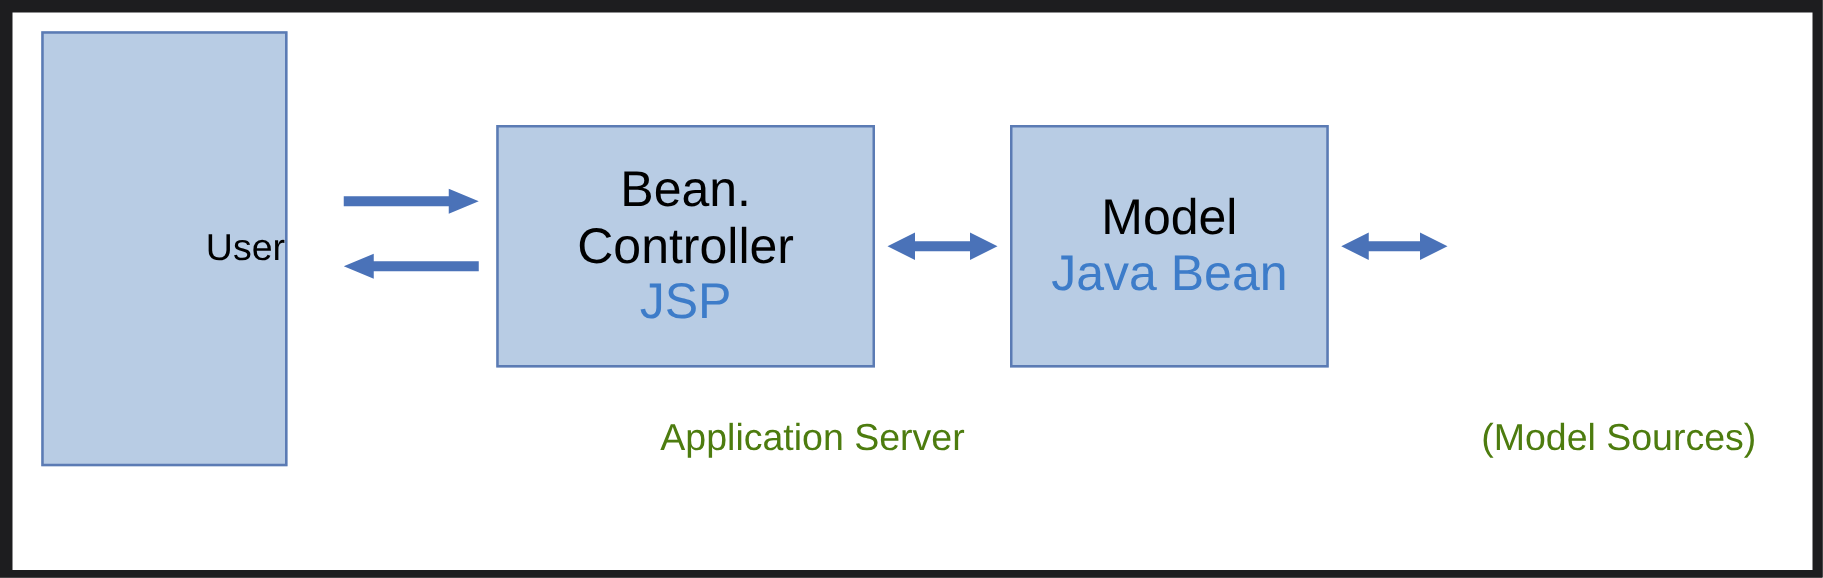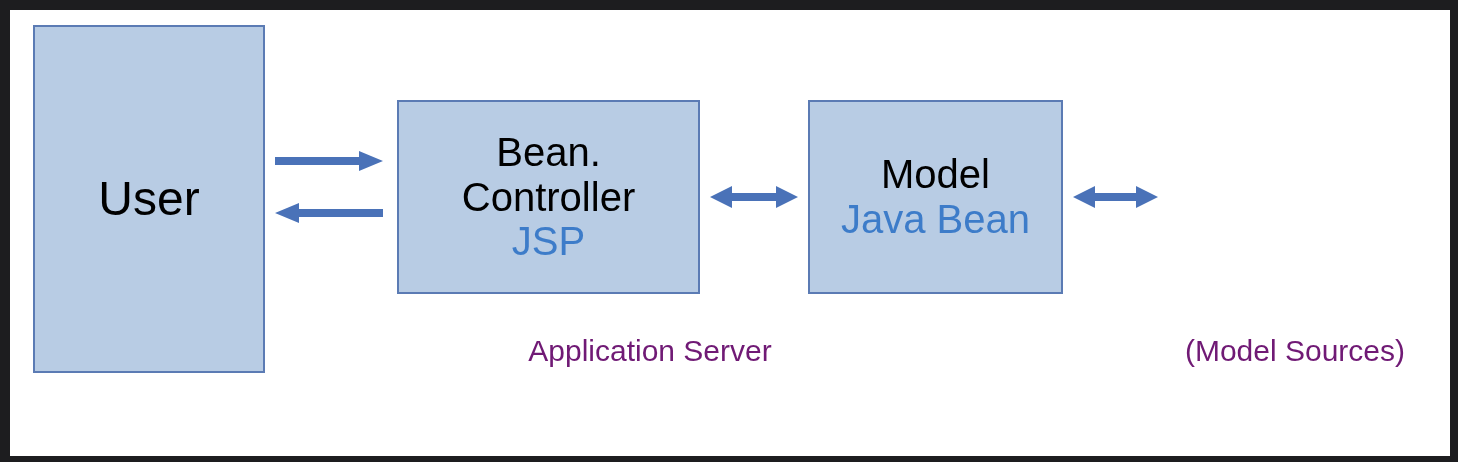--- a/index.html
+++ b/index.html
@@ -37,41 +37,41 @@
     text-align: center;
     line-height: 1.12;
     color: #000000;
   }
   .box .ln {
     display: block;
     white-space: nowrap;
   }
   .blue { color: #3d7cc9; }
 
-  #box-user    { left: 23px;  top: 15px;  width: 232px; height: 348px; font-size: 48px; }
+  #box-user    { left: 23px;  top: 15px;  width: 197px; height: 348px; font-size: 30px; align-items: flex-end; }
   #box-view    { left: 387px; top: 90px;  width: 303px; height: 194px; font-size: 40px; }
   #box-model   { left: 798px; top: 90px;  width: 255px; height: 194px; font-size: 40px; }
   #box-db      { left: 1158px;top: 90px;  width: 255px; height: 194px; font-size: 40px; }
 
   
   .arrow {
     position: absolute;
   }
   .arrow svg { display: block; overflow: visible; }
 
   #arrow-user-to-view   { left: 265px; top: 140px; width: 108px; height: 22px; }
   #arrow-view-to-user   { left: 265px; top: 192px; width: 108px; height: 22px; }
   #arrow-view-model     { left: 700px; top: 170px; width: 88px;  height: 34px; }
   #arrow-model-db       { left: 1063px;top: 170px; width: 85px;  height: 34px; }
 
   
   .caption {
     position: absolute;
     text-align: center;
-    color: #701a75;
+    color: #4d7c0f;
     font-family: "Liberation Sans", sans-serif;
     font-size: 30px;
     font-weight: 300;
     line-height: 1.25;
     white-space: nowrap;
   }
   .caption .ln { display: block; }
   #caption-app   { left: 440px;  top: 322px; width: 400px; }
   #caption-ent   { left: 1132px; top: 322px; width: 306px; }
 </style>

